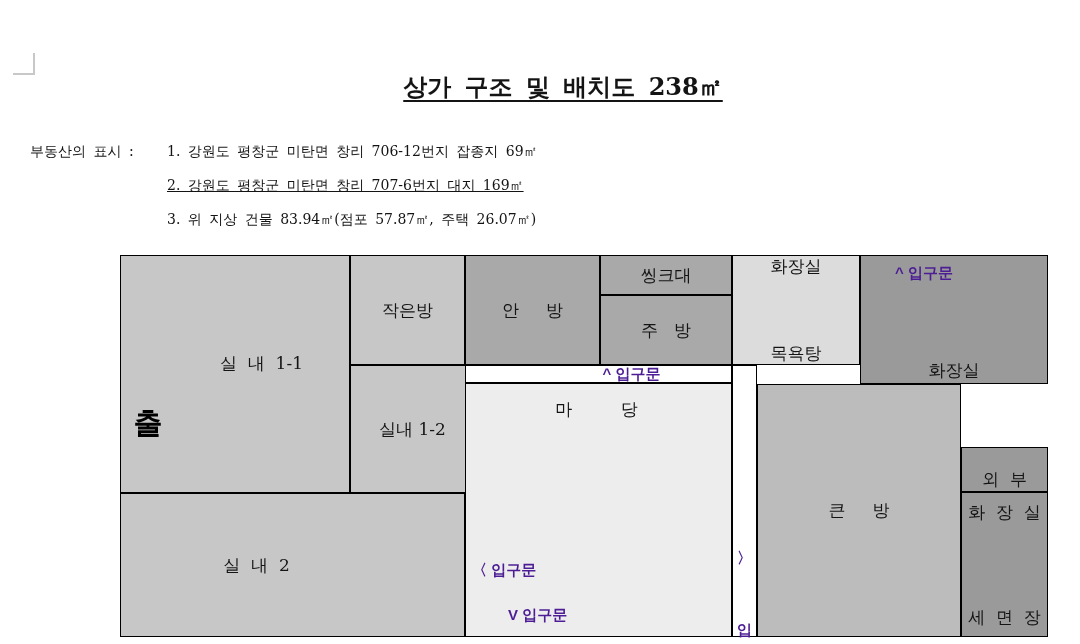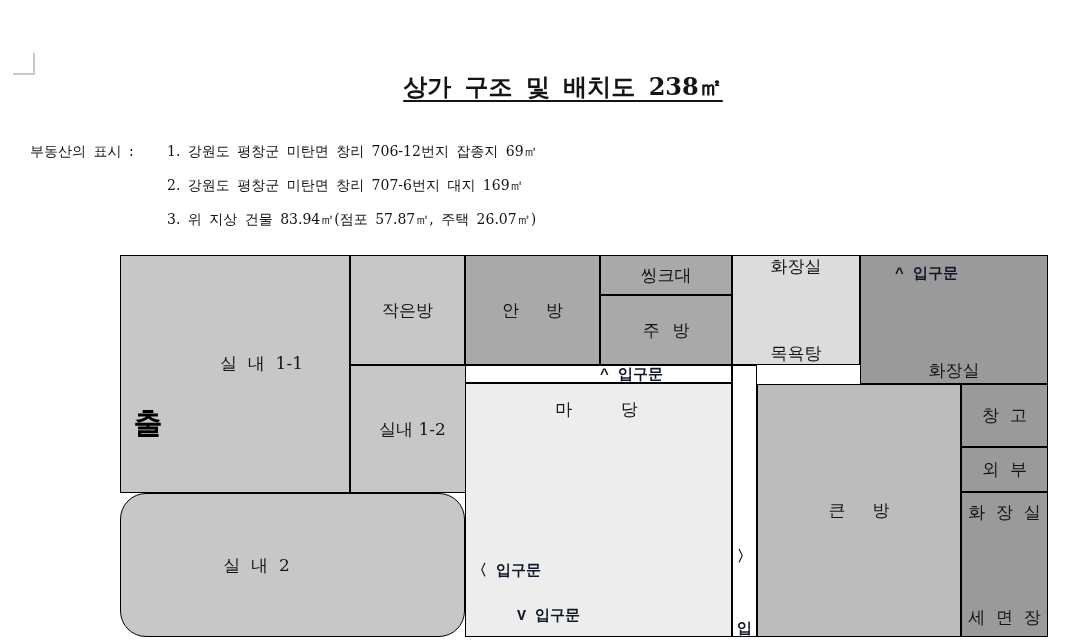--- a/index.html
+++ b/index.html
@@ -10,59 +10,59 @@
   #corner-v{position:absolute;left:33px;top:53px;width:2px;height:22px;background:var(--mark,#c8c8c8);}
   #corner-h{position:absolute;left:13px;top:73px;width:22px;height:2px;background:var(--mark,#c8c8c8);}
 
   
   #title{position:absolute;top:71px;left:0;width:100%;box-sizing:border-box;padding-left:46px;
          text-align:center;font-size:24px;font-weight:700;word-spacing:5px;white-space:pre;
          text-decoration:underline;text-decoration-thickness:2px;text-underline-offset:5px;}
   .desc{position:absolute;font-size:14px;word-spacing:3px;white-space:pre;line-height:20px;}
   #desc-prefix{left:30px;top:141px;}
   #desc-1{left:167px;top:141px;}
-  #desc-2{left:167px;top:175px;}
+  #desc-2{left:167px;top:175px;text-decoration:underline;}
   #desc-3{left:167px;top:209px;}
 
   
   #diagram{position:absolute;inset:0;}
   .room{position:absolute;box-sizing:border-box;border:1px solid var(--line,#000);
         display:flex;align-items:center;justify-content:center;
         font-size:17px;white-space:pre;color:var(--ink,#141414);}
-  .bold-label{font-family:Liberation Mono, monospace;font-weight:700;
-              font-size:15px;color:#0f172a;white-space:pre;}
+  .bold-label{font-family:Liberation Sans, sans-serif;font-weight:700;
+              font-size:15px;color:#4c1d95;white-space:pre;}
   .two-line{text-align:center;line-height:29px;}
 
   #room-silnae11{left:120px;top:255px;width:230px;height:238px;background:var(--room-medium,#c7c7c7);}
   #room-jageunbang{left:350px;top:255px;width:115px;height:110px;background:var(--room-medium,#c7c7c7);}
   #room-silnae12{left:350px;top:365px;width:125px;height:128px;background:var(--room-medium,#c7c7c7);}
-  #room-silnae2{left:120px;top:493px;width:345px;height:144px;background:var(--room-medium,#c7c7c7);border-radius:26px;}
+  #room-silnae2{left:120px;top:493px;width:345px;height:144px;background:var(--room-medium,#c7c7c7);}
   #room-anbang{left:465px;top:255px;width:135px;height:110px;background:var(--room-dark,#a9a9a9);}
   #room-sink{left:600px;top:255px;width:132px;height:40px;background:var(--room-dark,#a9a9a9);}
-  #room-jubang{left:600px;top:295px;width:132px;height:70px;background:var(--room-dark,#a9a9a9);font-family:Liberation Serif, serif;}
+  #room-jubang{left:600px;top:295px;width:132px;height:70px;background:var(--room-dark,#a9a9a9);}
   #room-bath{left:732px;top:255px;width:128px;height:110px;background:var(--room-light,#dcdcdc);}
   #room-boiler{left:860px;top:255px;width:188px;height:129px;background:var(--room-darker,#9a9a9a);display:block;}
   #door-strip-top{left:465px;top:365px;width:267px;height:18px;background:#fff;padding-left:66px;}
   #room-madang{left:465px;top:383px;width:267px;height:254px;background:var(--yard,#ededed);display:block;}
   #door-strip-right{left:732px;top:365px;width:25px;height:272px;background:#fff;display:block;}
   #room-keunbang{left:757px;top:384px;width:204px;height:253px;background:var(--room-big,#bcbcbc);}
   #room-changgo{left:961px;top:384px;width:87px;height:63px;background:var(--room-darker,#9a9a9a);}
-  #room-oebu{left:961px;top:447px;width:87px;height:45px;background:var(--room-darker,#9a9a9a);}
+  #room-oebu{left:961px;top:447px;width:87px;height:45px;background:var(--room-darker,#9a9a9a);align-items:flex-end;}
   #room-wash{left:961px;top:492px;width:87px;height:145px;background:var(--room-darker,#9a9a9a);}
 
   
   #room-silnae11 .entrance-big{position:absolute;left:4px;top:52px;width:46px;text-align:center;
       font-family:"DejaVu Sans","Liberation Sans",sans-serif;font-weight:700;font-size:29px;line-height:46px;color:#000;}
   #room-silnae11 .abs-label{position:absolute;left:99px;top:96px;}
   #room-silnae2 .shift-label{position:relative;left:-36px;}
   #room-boiler .boiler-door{position:absolute;left:34px;top:8px;}
   #room-boiler .boiler-lines{position:absolute;left:0;right:0;top:44px;text-align:center;line-height:28px;}
   #room-madang .yard-label{position:absolute;top:14px;left:0;right:21px;text-align:center;padding-left:17px;}
   #room-madang .door-left{position:absolute;left:6px;top:177px;}
-  #room-madang .door-bottom{position:absolute;left:42px;top:222px;margin-left:9px;}
+  #room-madang .door-bottom{position:absolute;left:42px;top:222px;}
   #door-strip-right .vglyphs{padding-top:92px;text-align:center;line-height:24px;}
   #room-wash .two-line{line-height:35px;}
 </style>
 </head>
 <body>
 
 <div id="page">
 
   <div id="corner-v"></div>
   <div id="corner-h"></div>
@@ -140,23 +140,20 @@
         <div>입</div>
         
         
       </div>
     </div>
 
     <div class="room" id="room-keunbang">
       <span>큰     방</span>
     </div>
 
-    <div class="room" id="room-changgo">
-      <span>창  고</span>
-    </div>
 
     <div class="room" id="room-oebu">
       <span>외  부</span>
     </div>
 
     <div class="room" id="room-wash">
       <div class="two-line">
         <div>화  장  실</div>
         <div>세  면  장</div>
       </div>

